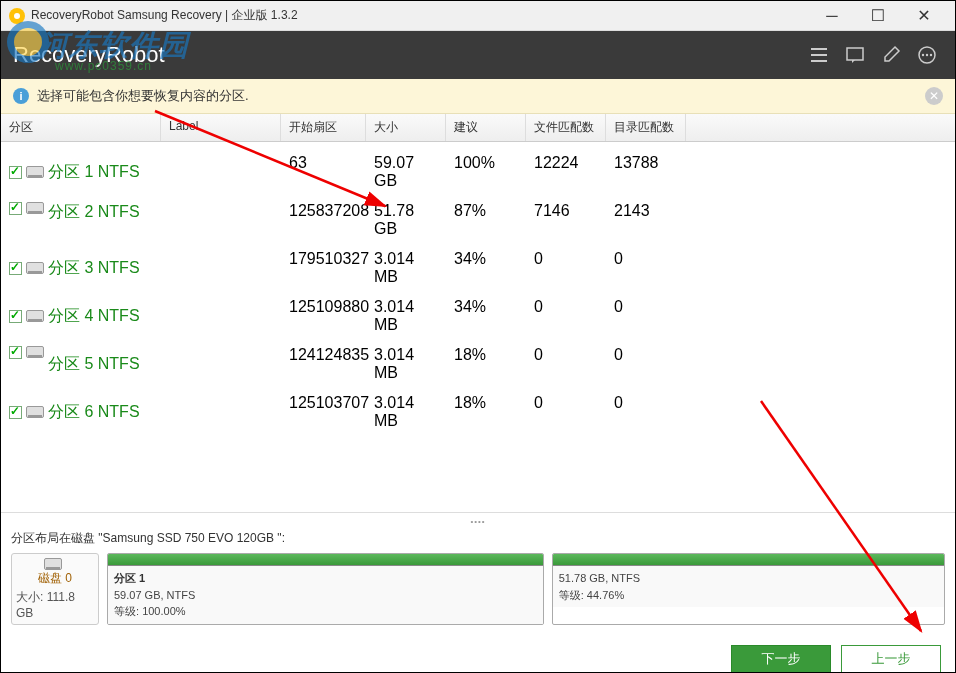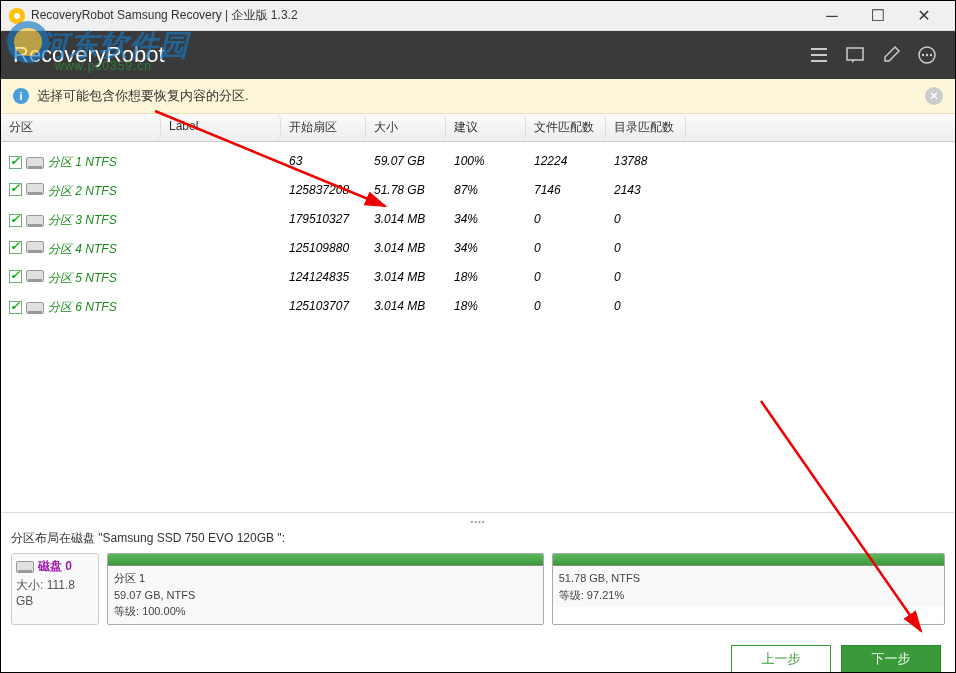--- a/index.html
+++ b/index.html
@@ -19,32 +19,32 @@
 .content { padding: 0; }
 .checkbox { width: 13px; height: 13px; margin-right: 4px; border: 1px solid #7a7; background: #fff; position: relative; display: inline-block; }
 .checkbox.checked::after { content: "✓"; position: absolute; top: -3px; left: 0; font-size: 12px; color: #0a0; font-weight: bold; }
 .disk-icon { width: 18px; height: 12px; background: #e0e0e0; border: 1px solid #999; border-radius: 2px; display: inline-block; margin-right: 4px; position: relative; }
 .disk-icon::after { content: ""; position: absolute; width: 14px; height: 2px; background: #999; top: 8px; left: 1px; }
 .partition-name { color: #1a8a1a; font-weight: normal; display: inline-flex; align-items: center; }
 .drag-handle { text-align: center; color: #999; padding: 4px 0; font-size: 8px; letter-spacing: 1px; border-top: 1px solid #ddd; cursor: ns-resize; height: 12px; }
 .layout-section { padding: 6px 10px; font-size: 12px; color: #333; }
 .layout-bars { display: flex; gap: 8px; padding: 0 10px 10px; }
 .disk-info { width: 88px; padding: 4px; border: 1px solid #ccc; border-radius: 3px; background: #fafafa; font-size: 12px; }
-.disk-info-title { display: flex; align-items: center; font-weight: bold; color: #a21caf; }
+.disk-info-title { display: flex; align-items: center; font-weight: normal; color: #a16207; flex-direction: column; }
 .disk-info-size { color: #555; margin-top: 2px; }
 .partition-box { flex: 1; border: 1px solid #aaa; border-radius: 2px; overflow: hidden; }
 .partition-bar { height: 12px; background: linear-gradient(#5cb85c, #3a9a3a); border-bottom: 1px solid #888; }
 .partition-details { padding: 4px 6px; background: #f9f9f9; font-size: 11px; color: #444; line-height: 1.5; }
-.partition-details-title { font-weight: normal; color: #333; }
+.partition-details-title { font-weight: bold; color: #333; }
 .footer { display: flex; justify-content: flex-end; gap: 10px; padding: 10px 14px 12px; }
 .btn { min-width: 100px; height: 28px; border: 1px solid #3a9a3a; background: #fff; color: #3a9a3a; font-size: 13px; cursor: pointer; border-radius: 0; }
 .btn.primary { background: #3a9a3a; color: #fff; border-color: #2a8a2a; }
 .table-header-row { display: flex; background: linear-gradient(#fafafa, #eee); border-bottom: 1px solid #ccc; }
-.th-cell { padding: 5px 8px; border-right: 1px solid #ddd; font-size: 12px; color: #333; border-radius: 6px; }
-.data-row { display: flex; padding: 4px 0; font-size: 12px; font-style: italic; }
+.th-cell { padding: 5px 8px; border-right: 1px solid #ddd; font-size: 12px; color: #333; }
+.data-row { display: flex; padding: 4px 0; font-size: 16px; }
 .td-cell { padding: 2px 8px; }
 .arrow { position: absolute; pointer-events: none; }
 .watermark { position: absolute; top: 18px; left: 0; opacity: 0.65; z-index: 5; pointer-events: none; }
 .watermark .wm-circle { width: 42px; height: 42px; border-radius: 50%; background: #1978c2; position: absolute; top: 2px; left: 6px; }
 .watermark .wm-inner { width: 28px; height: 28px; border-radius: 50%; background: #ffd54f; position: absolute; top: 9px; left: 13px; }
 .watermark .wm-text { position: absolute; top: 7px; left: 38px; font-size: 29px; font-weight: bold; font-style: italic; color: #1978c2; white-space: nowrap; letter-spacing: 1px; }
 .watermark .wm-url { position: absolute; top: 40px; left: 54px; font-size: 12px; color: #2aa13a; letter-spacing: 1px; }
 </style>
 </head>
 <body>
@@ -149,21 +149,21 @@
       <span class="partition-name">分区 3 NTFS</span>
     </div>
     <div class="td-cell" style="width:120px"></div>
     <div class="td-cell" style="width:85px">179510327</div>
     <div class="td-cell" style="width:80px">3.014 MB</div>
     <div class="td-cell" style="width:80px">34%</div>
     <div class="td-cell" style="width:80px">0</div>
     <div class="td-cell" style="width:80px">0</div>
   </div>
       <div class="data-row">
-    <div class="td-cell" style="width:160px;display:flex;align-items:flex-start">
+    <div class="td-cell" style="width:160px;display:flex;align-items:center">
       <span class="checkbox checked"></span>
       <span class="disk-icon"></span>
       <span class="partition-name">分区 4 NTFS</span>
     </div>
     <div class="td-cell" style="width:120px"></div>
     <div class="td-cell" style="width:85px">125109880</div>
     <div class="td-cell" style="width:80px">3.014 MB</div>
     <div class="td-cell" style="width:80px">34%</div>
     <div class="td-cell" style="width:80px">0</div>
     <div class="td-cell" style="width:80px">0</div>
@@ -212,27 +212,27 @@
       <div class="partition-details">
         <div class="partition-details-title">分区 1</div>
         <div>59.07 GB, NTFS</div>
         <div><span>等级:</span> <span>100.00%</span></div>
       </div>
     </div>
     <div class="partition-box" style="flex:0.9">
       <div class="partition-bar"></div>
       <div class="partition-details">
         <div>51.78 GB, NTFS</div>
-        <div><span>等级:</span> <span>97.21%</span></div>
+        <div><span>等级:</span> <span>44.76%</span></div>
       </div>
     </div>
   </div>
   <div class="footer">
+    <button class="btn primary">下一步</button>
     <button class="btn">上一步</button>
-    <button class="btn primary">下一步</button>
   </div>
 </div>
 
 <svg class="arrow" style="top:100px;left:144px" width="260" height="120">
   <defs>
       <marker id="ah1" markerWidth="10" markerHeight="10" refX="8" refY="3" orient="auto">
         <path d="M0,0 L0,6 L9,3 z" fill="#e00"></path>
       </marker>
     </defs>
   <line x1="10" y1="10" x2="240" y2="105" stroke="#e00" stroke-width="2.5" marker-end="url(#ah1)"></line>

